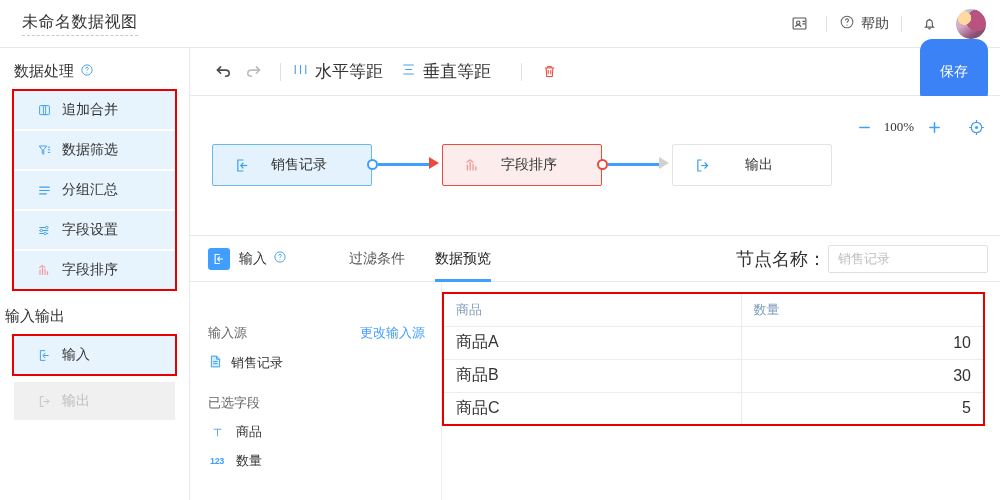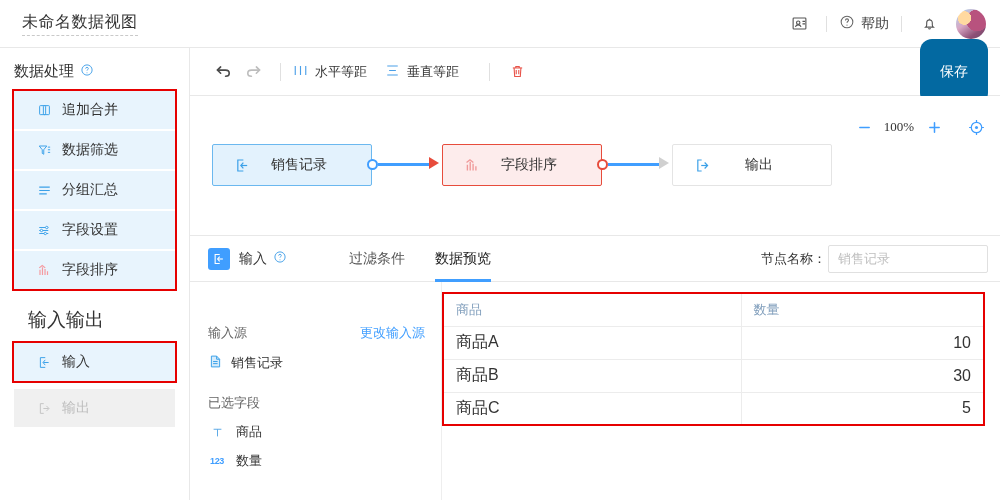--- a/index.html
+++ b/index.html
@@ -52,39 +52,39 @@
   .side-item {
     height: 38px; display: flex; align-items: center; gap: 10px;
     padding-left: 22px; font-size: 14px; color: #333;
     background: #e8f4fd; margin-bottom: 2px;
   }
   .side-item:last-child { margin-bottom: 0; }
   .side-item.disabled { background: #f0f0f0; color: #bdbdbd; }
   .side-item .ico { width: 16px; height: 16px; display: inline-flex; align-items: center; justify-content: center; color: #3ba0e8; }
   .side-item.disabled .ico { color: #c4c4c4; }
   .side-section-title2 {
-    font-size: 19px; color: #333; padding: 0 0 0 28px; margin: 18px 0 10px 0;
+    font-size: 15px; color: #333; padding: 0 0 0 5px; margin: 18px 0 10px 0;
   }
 
   
   .toolbar {
     position: absolute; left: 190px; top: 48px; width: 810px; height: 48px;
     background: #fff; border-bottom: 1px solid #e8e8e8;
     display: flex; align-items: center; padding: 0 12px 0 18px;
   }
   .tb-btn {
     width: 30px; height: 30px; display: flex; align-items: center; justify-content: center;
   }
   .tb-sep { width: 1px; height: 18px; background: #e0e0e0; margin: 0 12px; }
   .tb-item {
-    display: flex; align-items: center; gap: 7px; font-size: 13px; color: #333;
+    display: flex; align-items: center; gap: 7px; font-size: 17px; color: #333;
     margin-right: 18px;
   }
   .save-btn {
-    margin-left: auto; background: #0369a1; color: #fff; border: none;
+    margin-left: auto; background: #3b82f6; color: #fff; border: none;
     font-size: 14px; font-family: inherit; border-radius: 12px;
     padding: 24px 20px; cursor: pointer;
   }
 
   
   .canvas {
     position: absolute; left: 190px; top: 96px; width: 810px; height: 140px;
     background: #fff; border-bottom: 1px solid #e8e8e8;
   }
   .zoom-bar {
@@ -141,21 +141,21 @@
   .tabs { display: flex; align-items: center; gap: 30px; margin-left: 62px; height: 100%; }
   .tab {
     font-size: 14px; color: #555; height: 100%; display: flex; align-items: center;
     position: relative;
   }
   .tab.active { color: #222; }
   .tab.active::after {
     content: ""; position: absolute; left: 0; right: 0; bottom: -1px; height: 3px; background: #409eff;
   }
   .node-name-wrap { margin-left: auto; display: flex; align-items: center; gap: 2px; }
-  .node-name-label { font-size: 13px; color: #333; }
+  .node-name-label { font-size: 18px; color: #333; }
   .node-name-input {
     width: 160px; height: 28px; border: 1px solid #e0e0e0; border-radius: 2px;
     font-size: 13px; font-family: inherit; color: #333; padding: 0 9px; background: #fff;
   }
   .node-name-input::placeholder { color: #bfbfbf; }
 
   .panel-body { display: flex; height: 218px; }
   .detail {
     width: 252px; padding: 16px 16px 0 18px; border-right: 1px solid #eee;
     position: relative;

